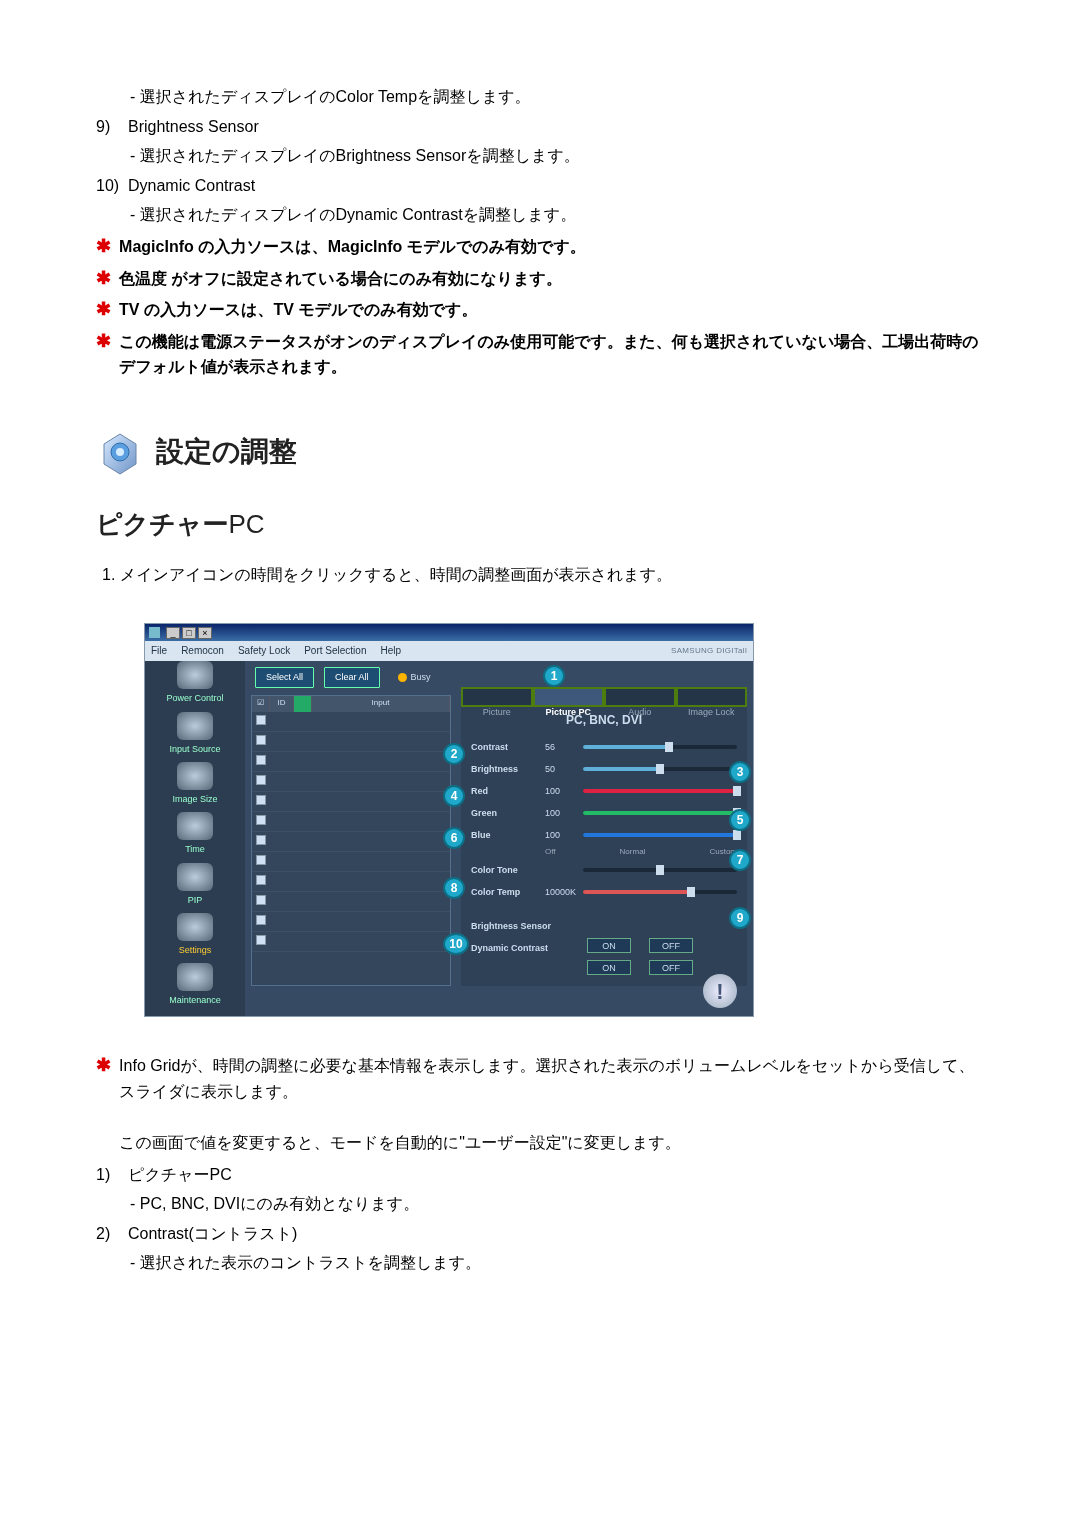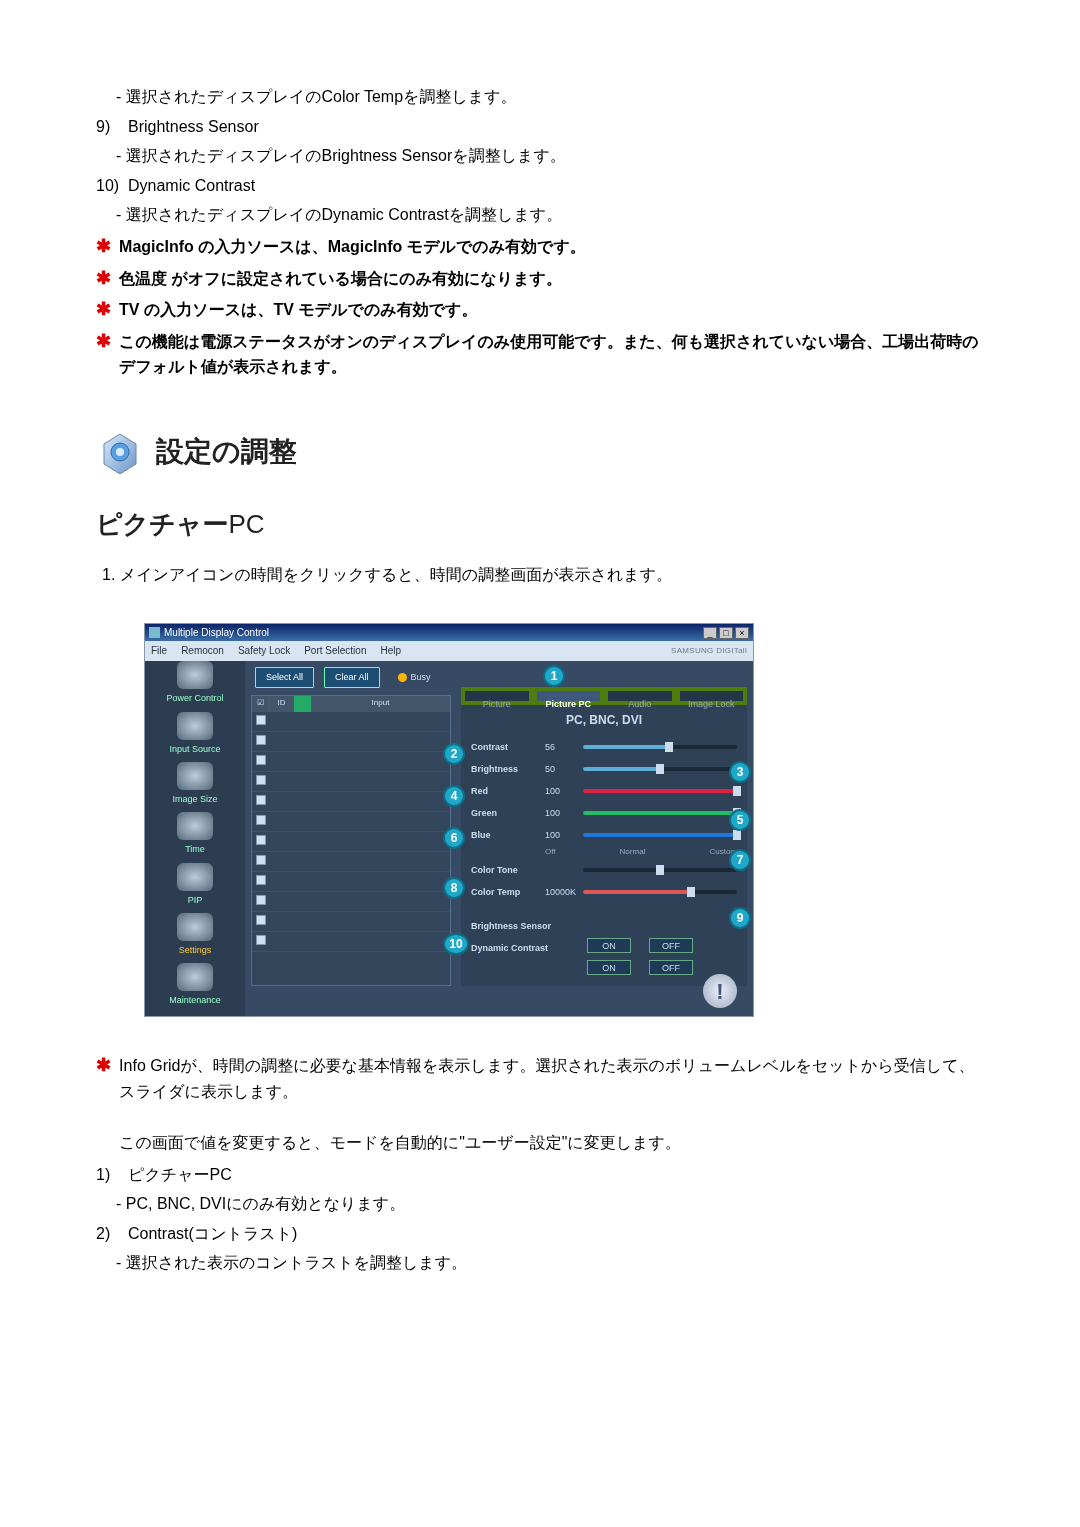--- a/index.html
+++ b/index.html
@@ -12,21 +12,21 @@
   .page {
     width: 1080px;
     margin: 0 auto;
     padding: 84px 96px 60px 96px;
     font-size: 16px;
     line-height: 1.6;
   }
   .item-row { display: flex; margin: 4px 0; }
   .item-num { width: 32px; flex-shrink: 0; }
   .item-body { flex: 1; }
-  .item-desc { margin-left: 20px; }
+  .item-desc { margin-left: 34px; }
   .star-row { display: flex; align-items: flex-start; margin: 6px 0; }
   .star { color: #d00; font-size: 18px; font-weight: bold; margin-right: 8px; flex-shrink: 0; line-height: 1.4; }
   .star-text { flex: 1; font-weight: bold; }
   .star-text.normal { font-weight: normal; }
   .section-header {
     display: flex; align-items: center; margin: 48px 0 28px 0;
   }
   .section-icon {
     width: 48px; height: 48px; margin-right: 12px; position: relative;
   }
@@ -67,21 +67,21 @@
   .shot .lh { border-right: 1px solid #556; padding: 1px 3px; }
   .shot .lh1 { width: 18px; text-align: center; }
   .shot .lh2 { width: 24px; text-align: center; }
   .shot .lh3 { width: 18px; text-align: center; background: #2a6; }
   .shot .lh4 { flex: 1; text-align: center; }
   .shot .list-row { height: 20px; display: flex; align-items: center; border-bottom: 1px solid #3d5068; }
   .shot .chk { width: 18px; text-align: center; }
   .shot .chk .box { width: 10px; height: 10px; background: #cfe0f4; border: 1px solid #89a; display: inline-block; }
   .shot .panel { position: absolute; left: 216px; top: 26px; right: 6px; bottom: 30px; background: #2f4157; }
   .shot .tabs { height: 18px; display: flex; }
-  .shot .tab { flex: 1; text-align: center; font-size: 9px; padding-top: 6px; background: #253548; color: #9ab; border: 4px solid #4d7c0f; }
+  .shot .tab { flex: 1; text-align: center; font-size: 9px; padding-top: 16px; background: #253548; color: #9ab; border: 2px solid #4d7c0f; }
   .shot .tab.active { background: #3d587a; color: #fff; font-weight: bold; }
   .shot .panel-body { padding: 4px 10px 4px 10px; }
   .shot .src-label { text-align: center; color: #cde; font-weight: bold; font-size: 12px; margin: 2px 0 6px; }
   .shot .ctl-row { display: flex; align-items: center; height: 22px; font-size: 9px; }
   .shot .ctl-row .lbl { width: 74px; color: #cde; font-weight: bold; }
   .shot .ctl-row .val { width: 38px; color: #cde; }
   .shot .ctl-row .slider { flex: 1; height: 4px; background: #1a2838; position: relative; border-radius: 2px; }
   .shot .ctl-row .slider .fill { position: absolute; left: 0; top: 0; bottom: 0; border-radius: 2px; }
   .shot .ctl-row .slider .thumb { position: absolute; top: -3px; width: 8px; height: 10px; background: #cde; margin-left: -4px; }
   .shot .tri-labels { display: flex; justify-content: space-between; font-size: 8px; color: #9ab; padding: 0 0 0 74px; }
@@ -145,21 +145,20 @@
 
   <div class="sub-title">
     <span>ピクチャー</span><span class="thin">PC</span>
   </div>
 
   <div class="step-row">1.  メインアイコンの時間をクリックすると、時間の調整画面が表示されます。</div>
 
   <div class="shot">
     <div class="titlebar">
       <div class="tb-icon"></div>
-      <div class="tb-title">Multiple Display Control</div>
       <div class="tb-btn">_</div>
       <div class="tb-btn">□</div>
       <div class="tb-btn">×</div>
     </div>
     <div class="menubar">
       <div class="menus">
         <span>File</span>
         <span>Remocon</span>
         <span>Safety Lock</span>
         <span>Port Selection</span>

